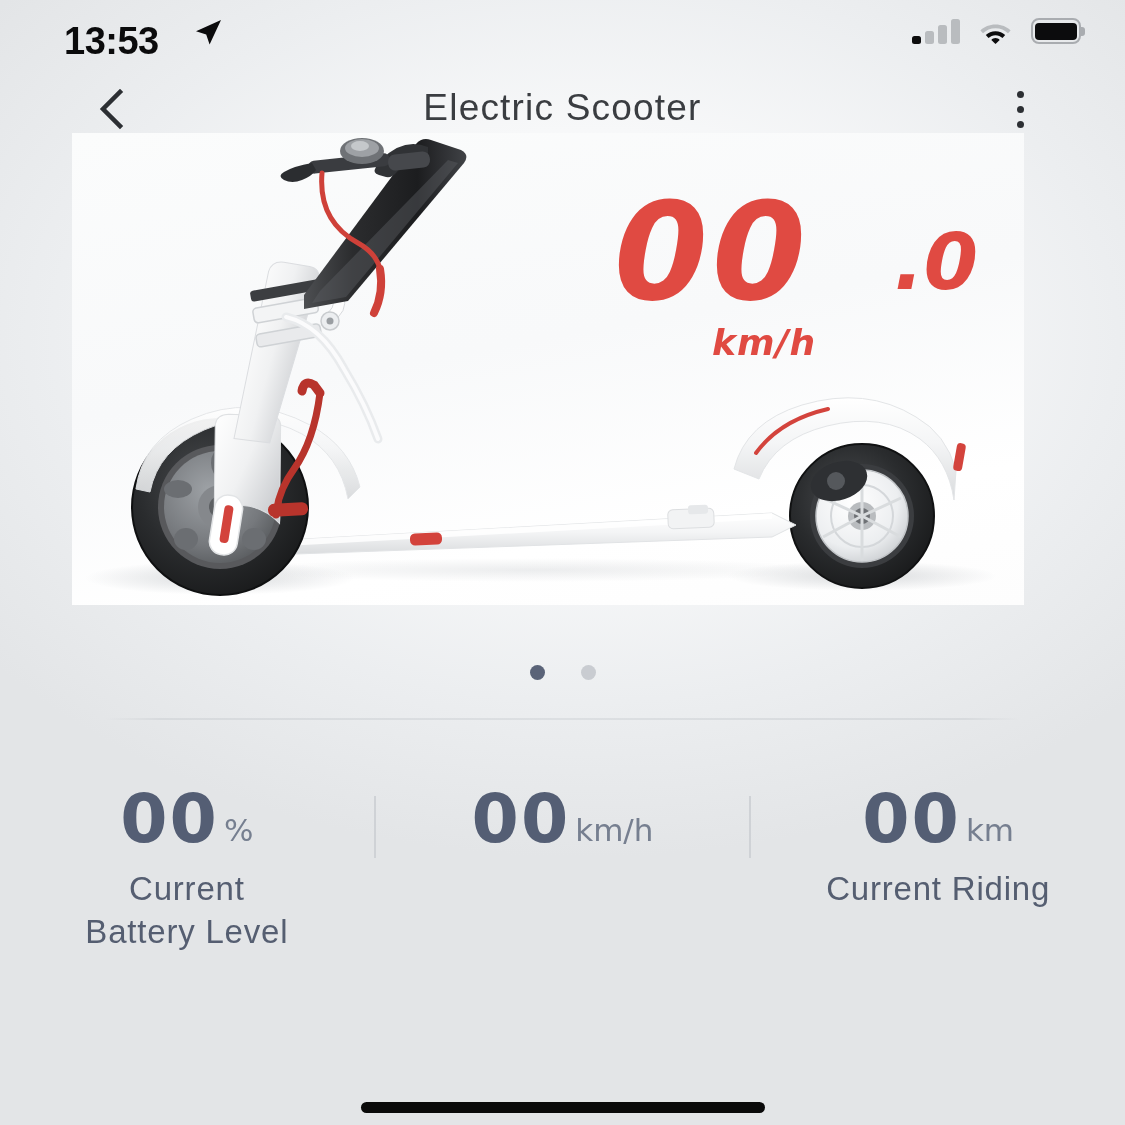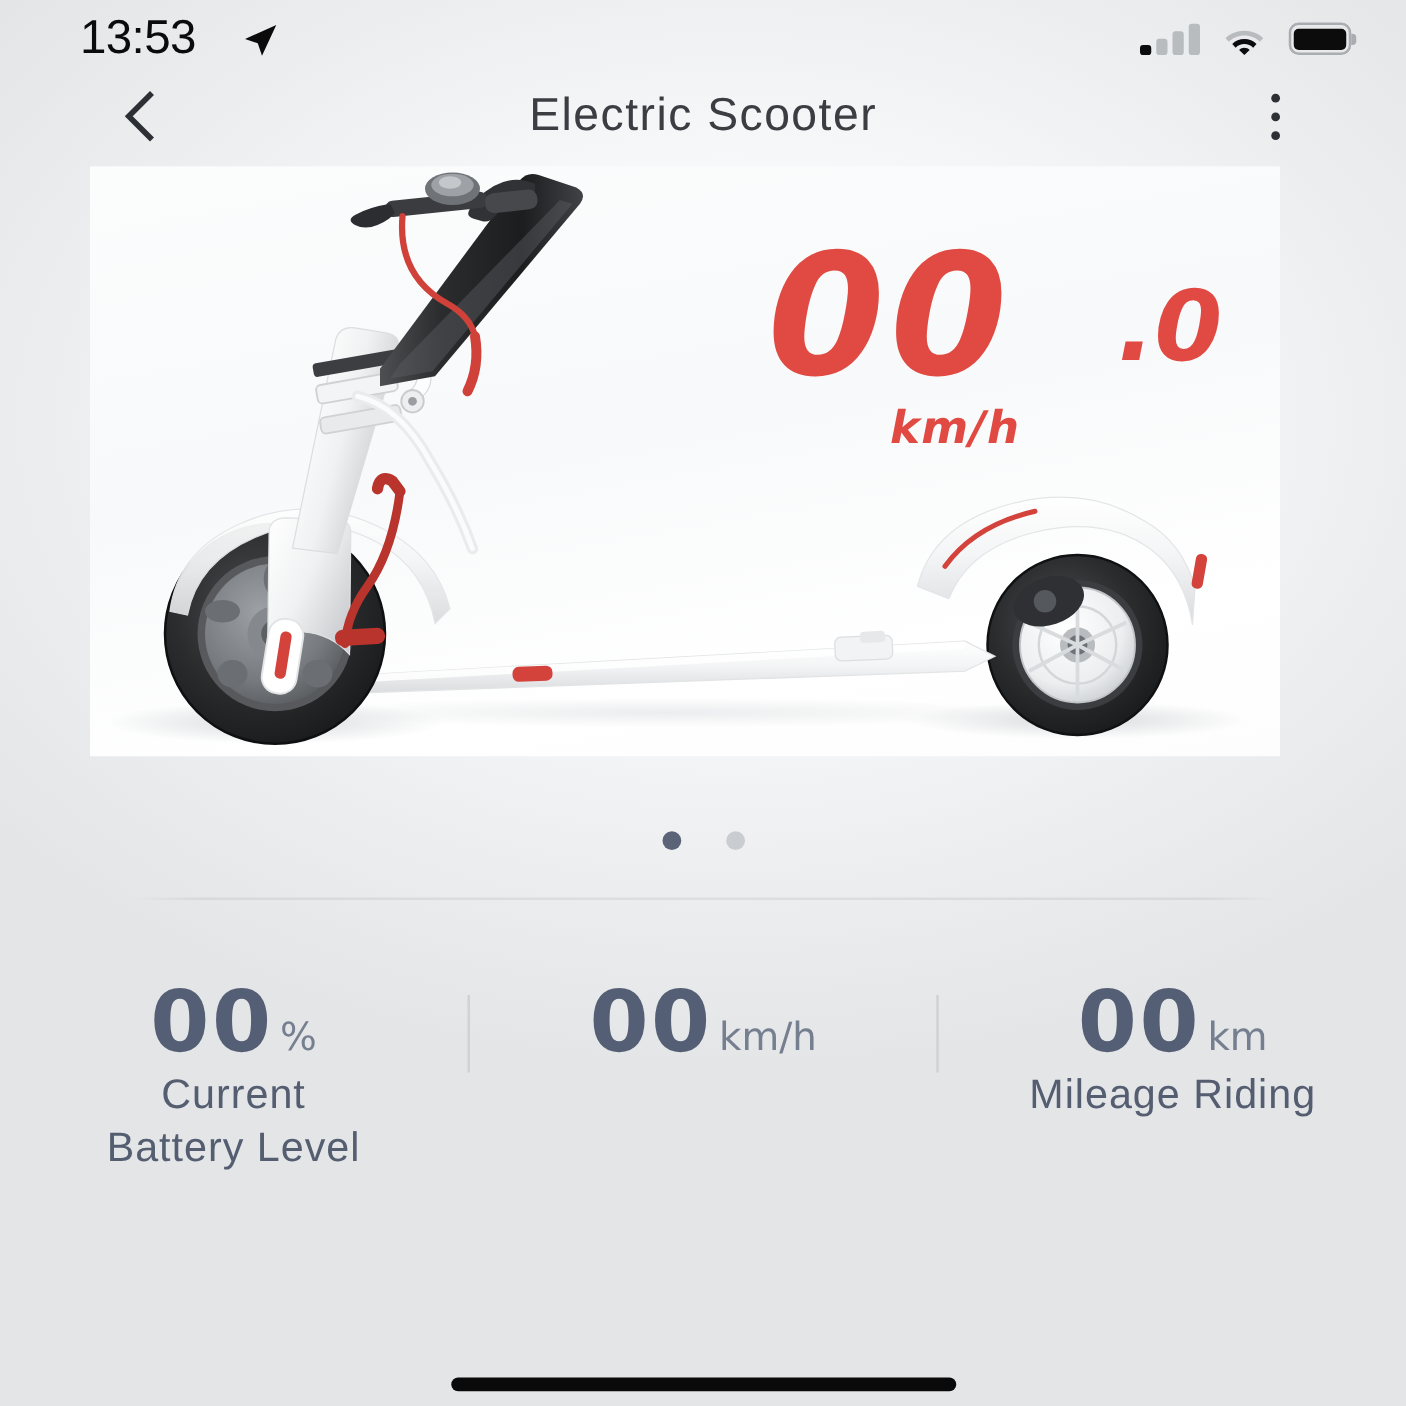--- a/index.html
+++ b/index.html
@@ -13,22 +13,22 @@
     position:relative;width:1125px;height:1125px;
     background:
       radial-gradient(ellipse 760px 520px at 52% 30%, #fdfdfe 0%, #f7f8f9 40%, #eceef0 70%, #e3e5e7 100%),
       linear-gradient(180deg,#e7e9eb 0%,#f3f4f5 18%,#f6f7f8 50%,#e6e8ea 100%);
     overflow:hidden;
   }
 
   
   .statusbar{position:absolute;top:0;left:0;width:1125px;height:62px;}
   .sb-time{
-    position:absolute;left:64px;top:9px;
-    font-size:38px;font-weight:normal;color:#0b0b0c;letter-spacing:-0.5px;
+    position:absolute;left:64px;top:20px;
+    font-size:38px;font-weight:bold;color:#0b0b0c;letter-spacing:-0.5px;
     font-family:"Liberation Sans",sans-serif;
   }
   .sb-loc{position:absolute;left:193px;top:17px;width:30px;height:30px;}
   .sb-right{position:absolute;right:40px;top:14px;height:34px;display:flex;align-items:center;gap:19px;}
   .signal{display:flex;align-items:flex-end;gap:4px;height:26px;}
   .signal i{display:block;width:9px;border-radius:2.5px;background:#b9bcbf;}
   .signal i.on{background:#0c0c0d;}
   .signal i:nth-child(1){height:8px;}
   .signal i:nth-child(2){height:13px;}
   .signal i:nth-child(3){height:19px;}
@@ -36,21 +36,21 @@
   .wifi{width:33px;height:25px;}
   .battery{position:relative;width:54px;height:26px;}
   .battery .shell{
     position:absolute;left:0;top:0;width:50px;height:26px;
     border:2.5px solid #a9acb0;border-radius:8px;box-sizing:border-box;
   }
   .battery .fill{position:absolute;left:4px;top:4.5px;width:42px;height:17px;background:#0c0c0d;border-radius:4px;}
   .battery .cap{position:absolute;right:0;top:9px;width:4px;height:9px;background:#a9acb0;border-radius:0 3px 3px 0;}
 
   
-  .navbar{position:absolute;top:58px;left:0;width:1125px;height:68px;}
+  .navbar{position:absolute;top:74px;left:0;width:1125px;height:68px;}
   .nav-back{
     position:absolute;left:85px;top:8px;width:54px;height:54px;
     display:flex;align-items:center;justify-content:center;cursor:pointer;
   }
   .nav-title{
     position:absolute;left:0;top:0;width:1125px;height:68px;
     display:flex;align-items:center;justify-content:center;
     font-size:37px;color:#3a3d41;letter-spacing:1.2px;
   }
   .nav-menu{
@@ -110,21 +110,21 @@
   .stat-value{display:flex;align-items:flex-end;justify-content:center;line-height:1;}
   .stat-num{
     font-size:68px;font-weight:bold;color:#545e74;letter-spacing:2px;
     line-height:0.92;font-family:"DejaVu Sans",sans-serif;
   }
   .stat-unit{
     font-size:31px;color:#767f90;margin-left:5px;padding-bottom:5px;
     font-family:"DejaVu Sans",sans-serif;
   }
   .stat-label{
-    margin-top:2px;text-align:center;font-size:33px;color:#555e71;
+    margin-top:16px;text-align:center;font-size:33px;color:#555e71;
     letter-spacing:0.8px;line-height:1.32;max-width:330px;
     font-family:"Liberation Sans",sans-serif;
   }
   .stat-sep{width:2px;height:62px;background:#cfd2d6;margin-top:8px;flex:0 0 2px;}
 
   
   .home-indicator{
     position:absolute;left:50%;transform:translateX(-50%);
     bottom:12px;width:404px;height:11px;border-radius:6px;background:#0a0a0a;
   }
@@ -341,21 +341,21 @@
     </div>
 
     <div class="stat-sep"></div>
 
     <div class="stat">
       <div class="stat-value">
         <span class="stat-num">00</span>
         <span class="stat-unit">km</span>
       </div>
       <div class="stat-label">
-        <div>Mileage Riding</div>
+        <div>Current Riding</div>
       </div>
     </div>
 
   </div>
 
   <div class="home-indicator"></div>
 
 </div>
 
 </body></html>

